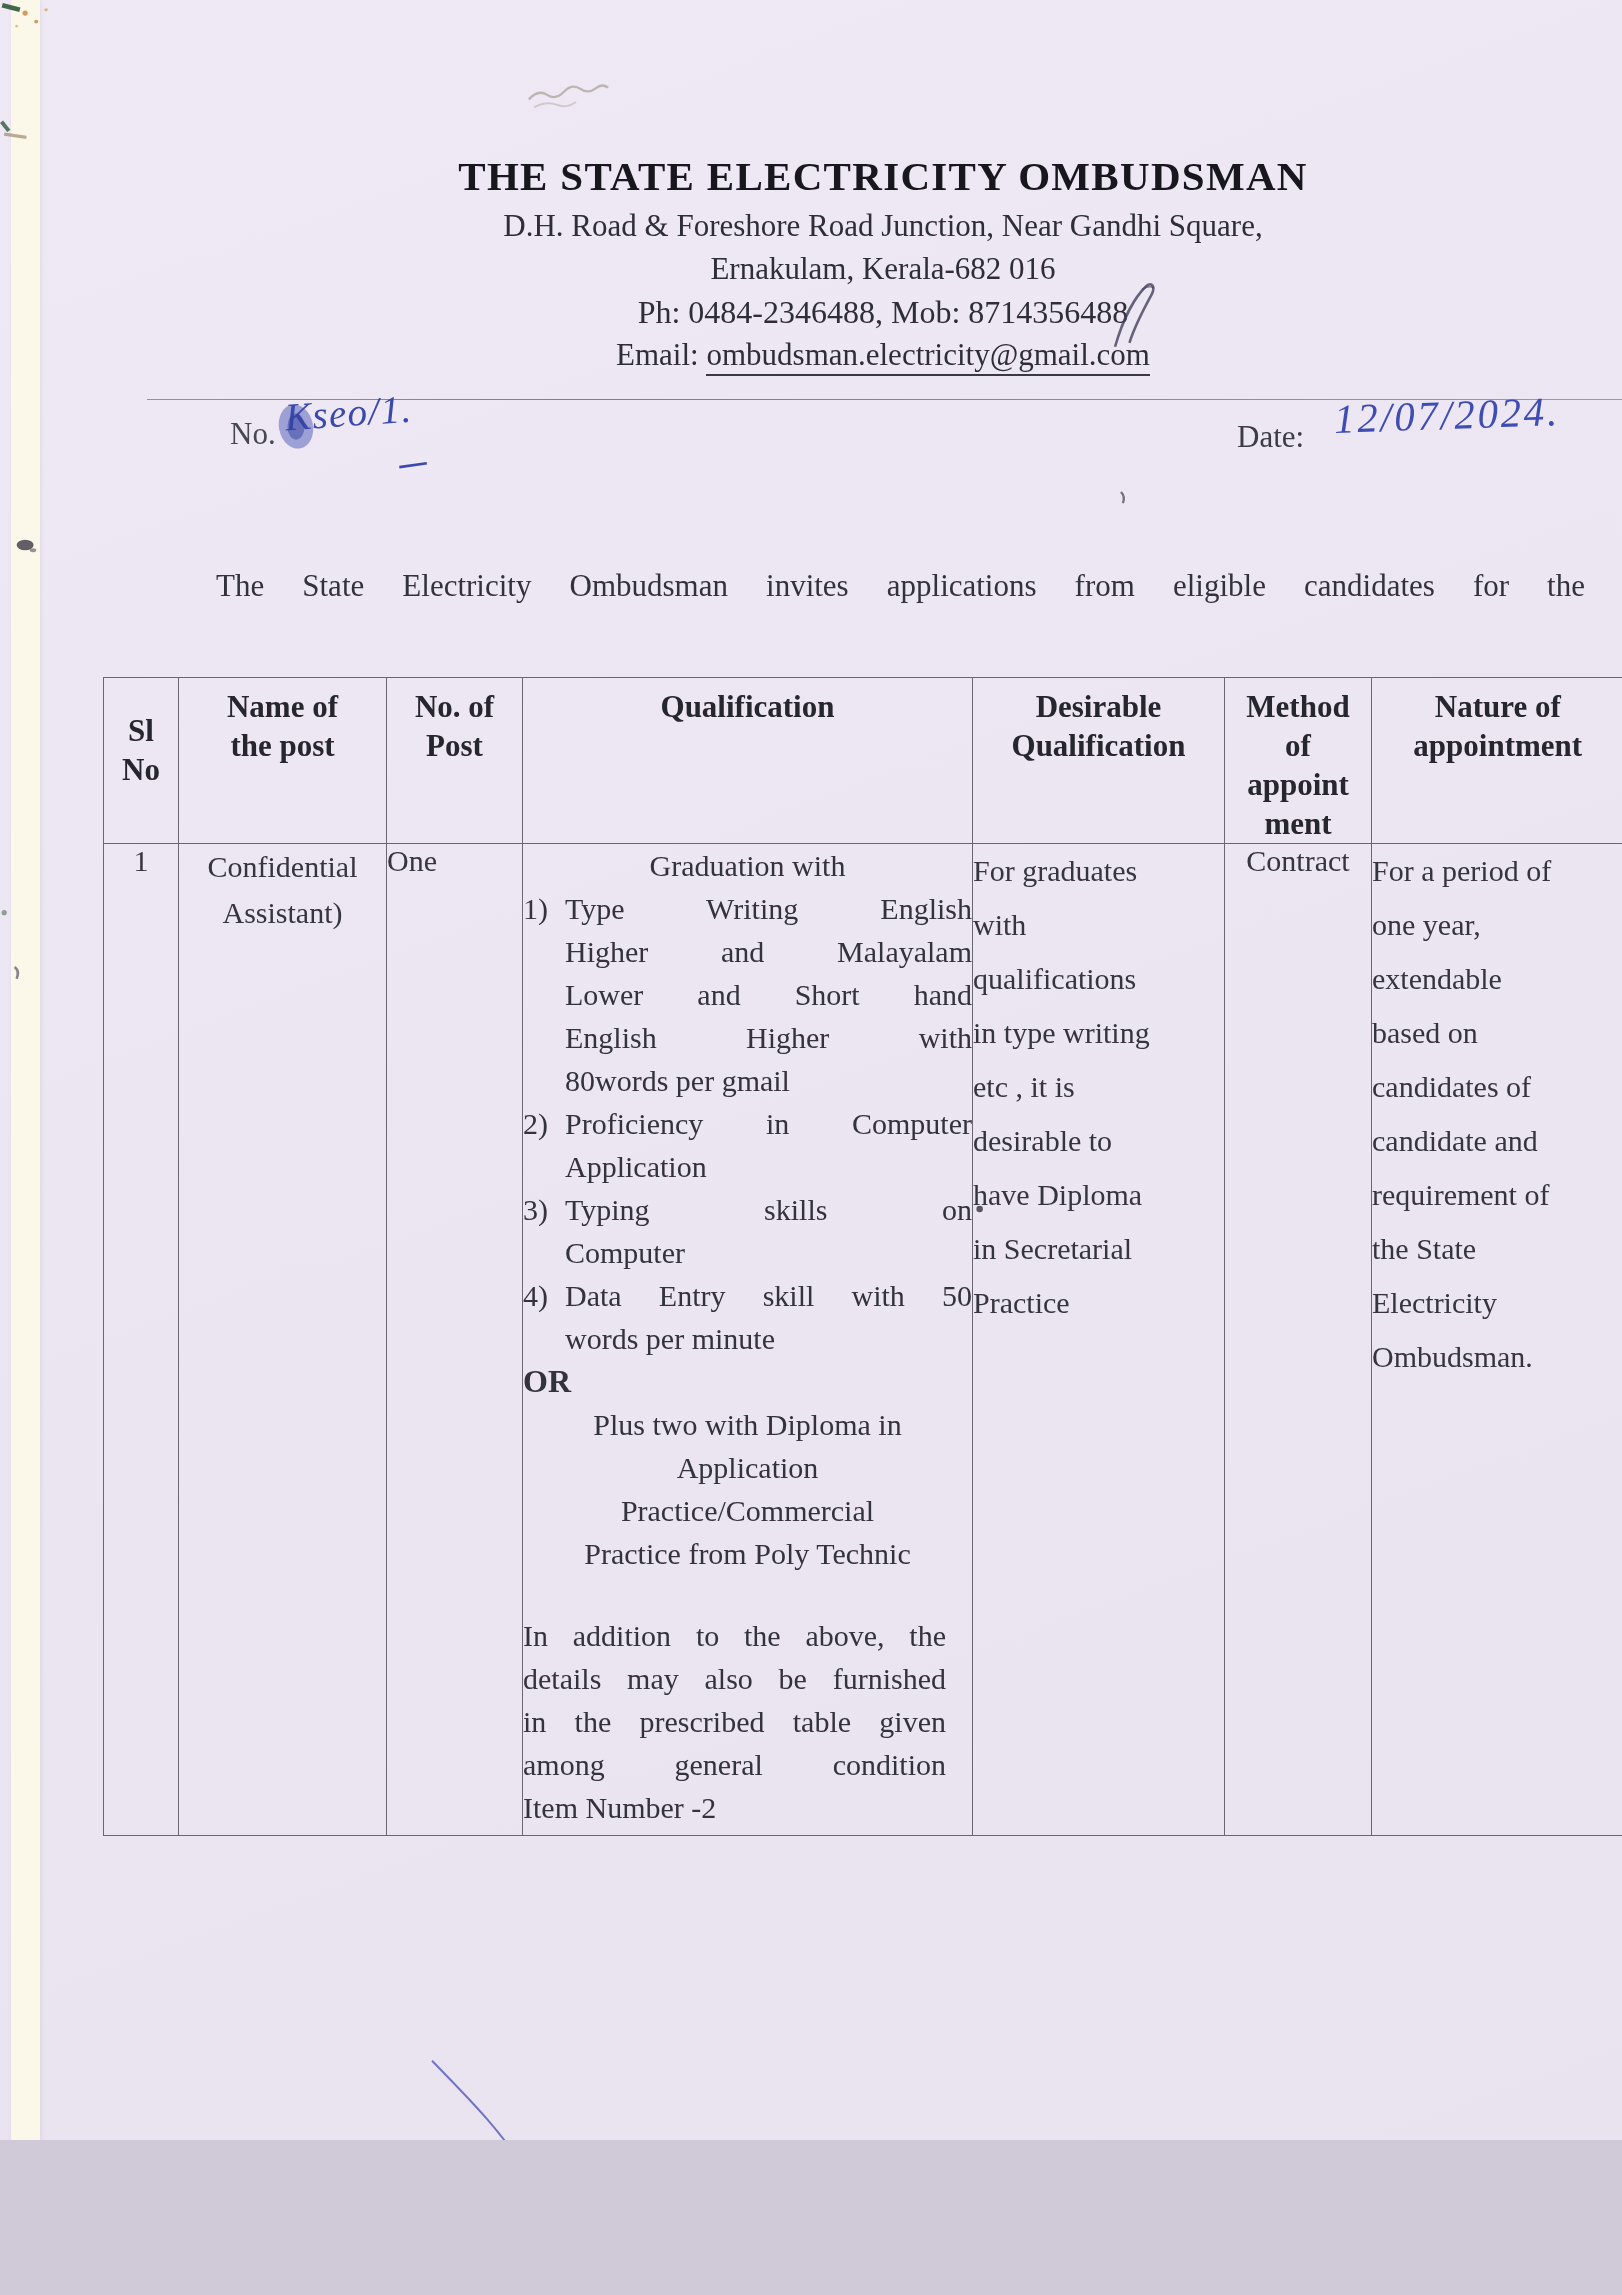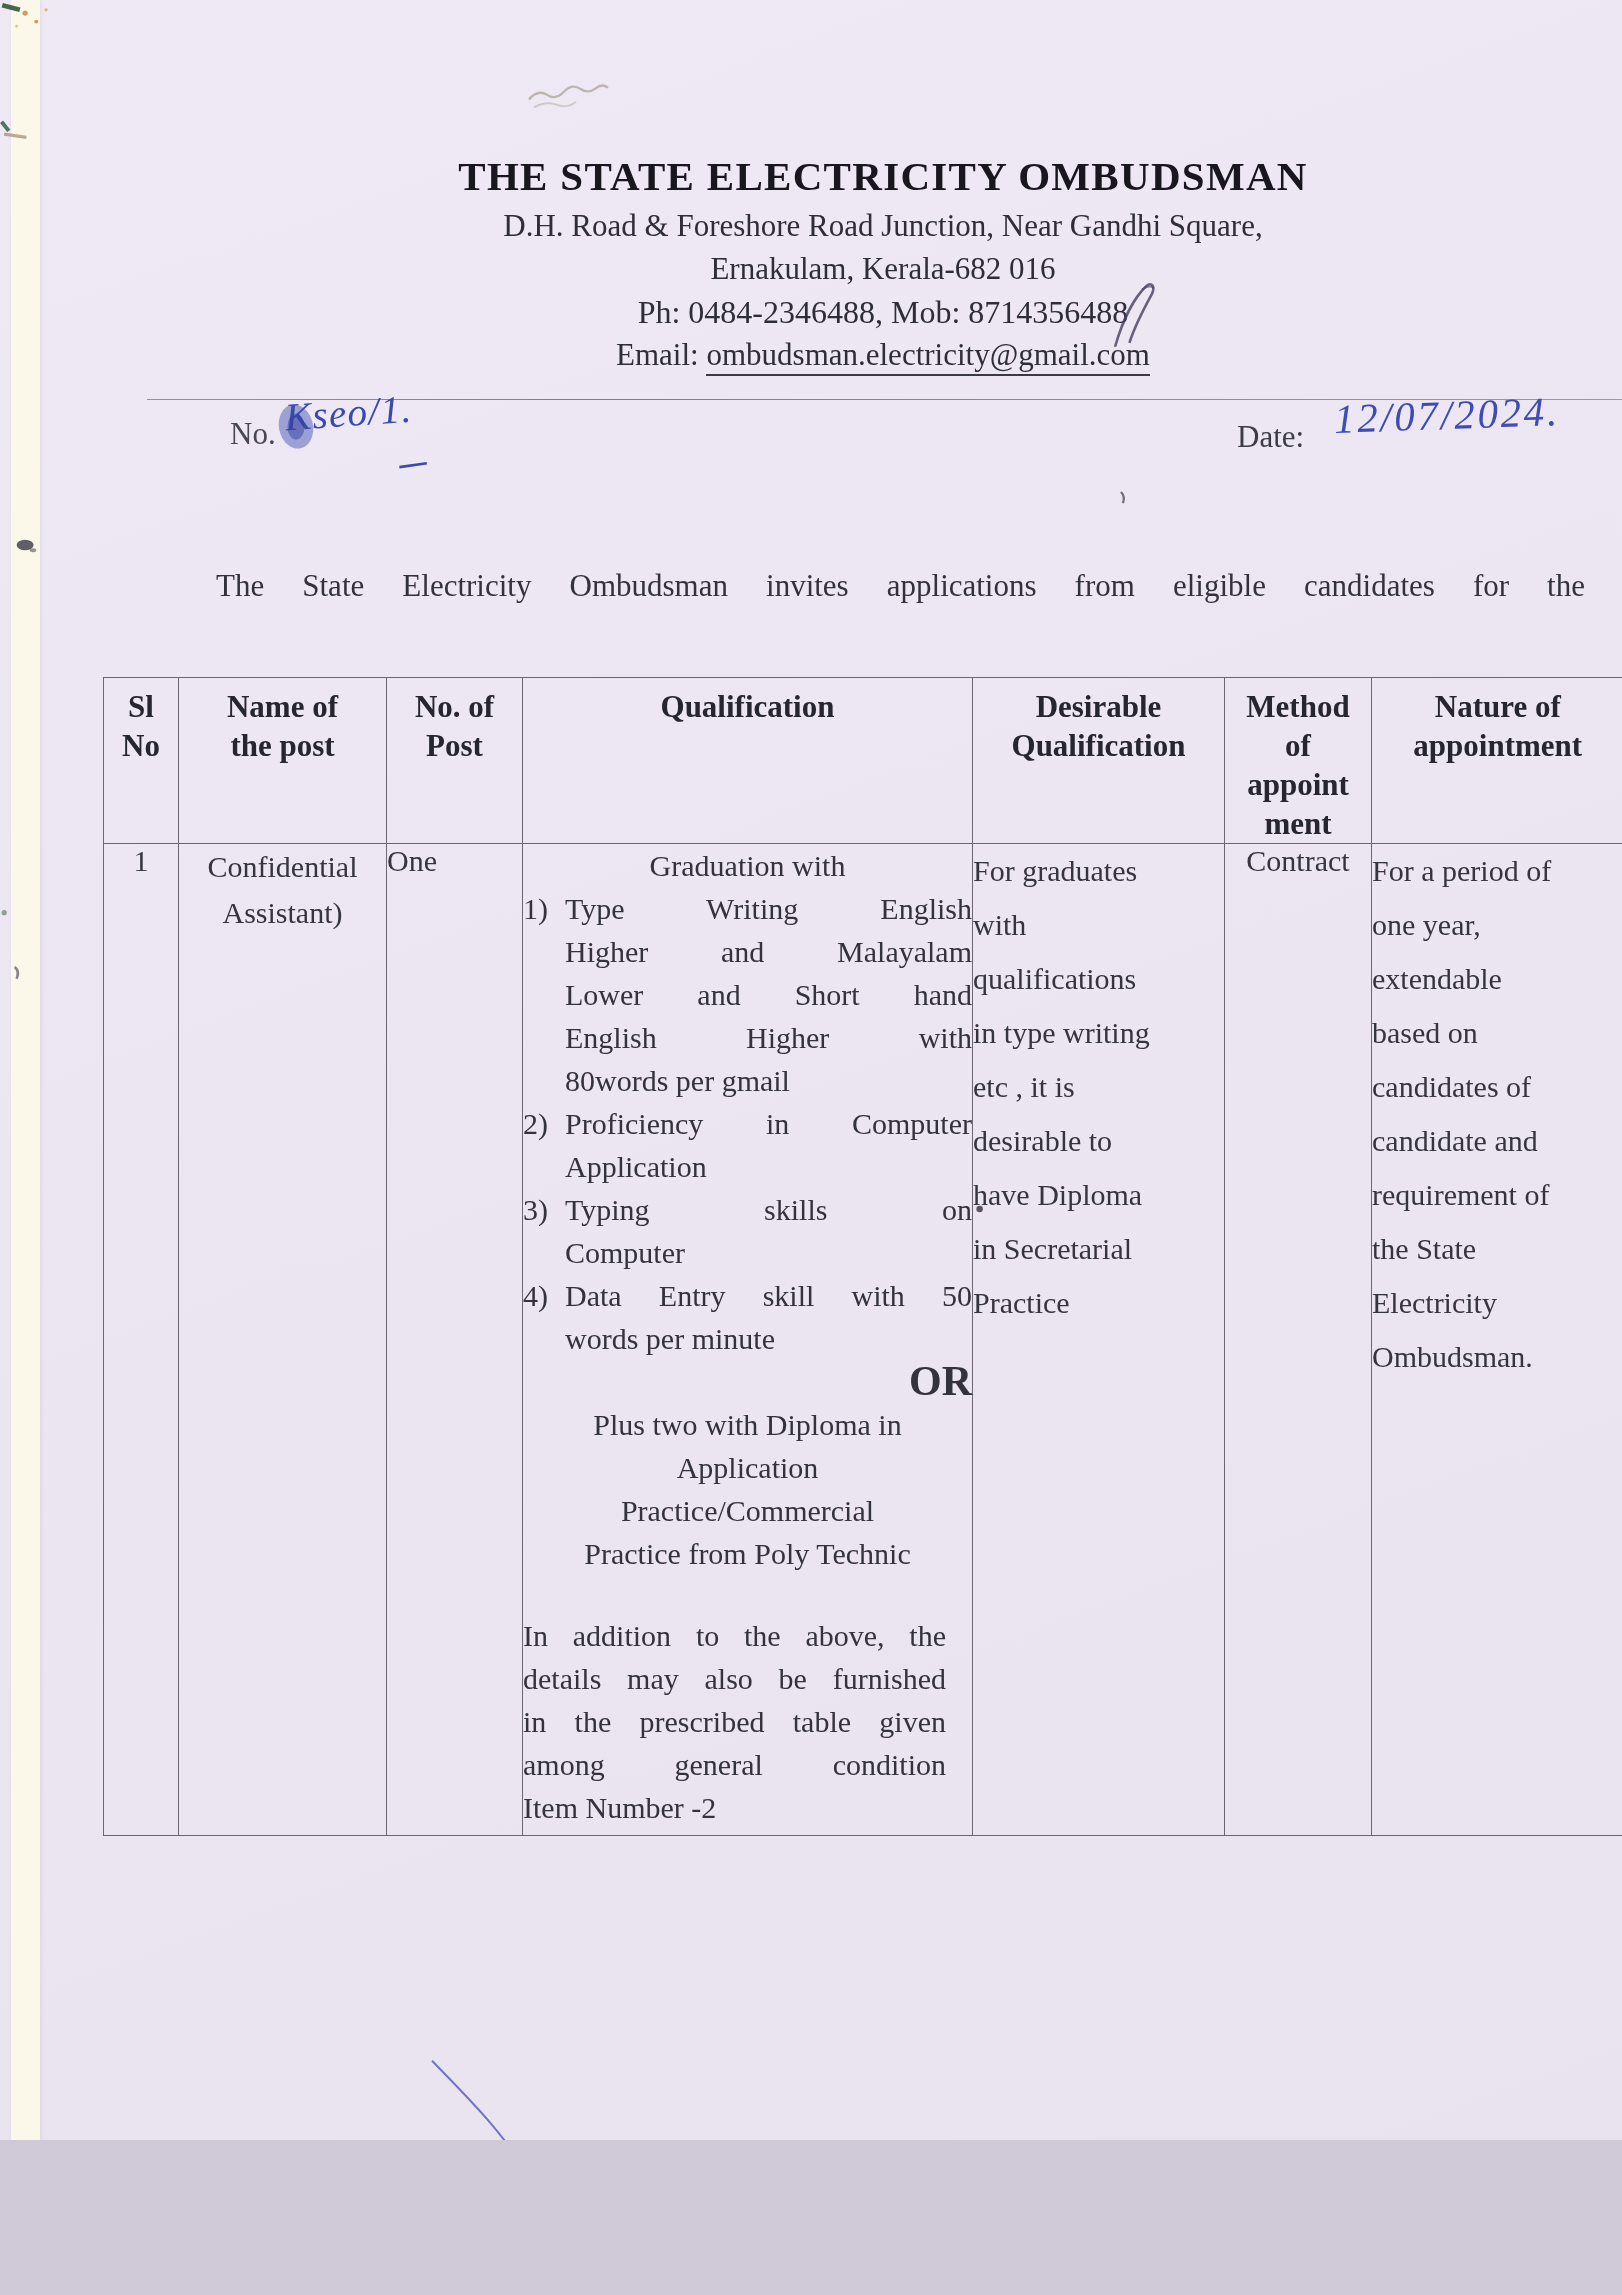--- a/index.html
+++ b/index.html
@@ -40,31 +40,31 @@
   .jl{text-align:justify;text-align-last:justify;}
   
   table.doc{position:absolute;left:103px;top:677px;width:1519px;
     border-collapse:collapse;table-layout:fixed;}
   table.doc th,table.doc td{border:1.3px solid #6b6672;vertical-align:top;
     font-weight:normal;padding:0;}
   table.doc th{font-weight:bold;font-size:31px;line-height:39px;color:#26262e;
     padding-top:9.2px;text-align:center;}
   table.doc .last-col{border-right:none;}
   .hw{margin:0 auto;}
-  .hw1{max-width:46px;}.hw2{max-width:131px;}.hw3{max-width:92px;}
+  .hw1{max-width:46px;margin-top:24px;}.hw2{max-width:131px;}.hw3{max-width:92px;}
   .hw5{max-width:177px;}.hw6{max-width:115px;}.hw7{max-width:177px;}
   td.c-sl{text-align:center;font-size:30px;padding-top:13px;}
   td.c-name{text-align:center;font-size:30px;line-height:46px;padding:13px 7.9px 0 7.9px;}
   td.c-no{font-size:30px;padding:13px 0 0 14.4px;}
   td.c-qual{font-size:30px;line-height:43px;padding:5.2px 11.8px 0 9.2px;color:#33333d;}
   .q-head{text-align:center;}
   .q-item{display:flex;}
   .q-num{width:42px;flex:none;}
   .q-text{flex:1;}
-  .q-or{text-align:right;font-weight:bold;font-size:42px;}
+  .q-or{text-align:left;font-weight:bold;font-size:32px;}
   .q-alt{max-width:366px;margin:0 auto;text-align:center;}
   .q-note{margin-top:39px;margin-right:26px;}
   td.c-des{font-size:30px;line-height:54px;padding:15.7px 23.6px 0 13px;}
   td.c-meth{font-size:30px;text-align:center;padding-top:9.2px;}
   td.c-nat{font-size:30px;line-height:54px;padding:9.2px 5.2px 0 11.8px;}
   .artifacts{position:absolute;left:0;top:0;pointer-events:none;}
 </style>
 </head>
 <body>
 

